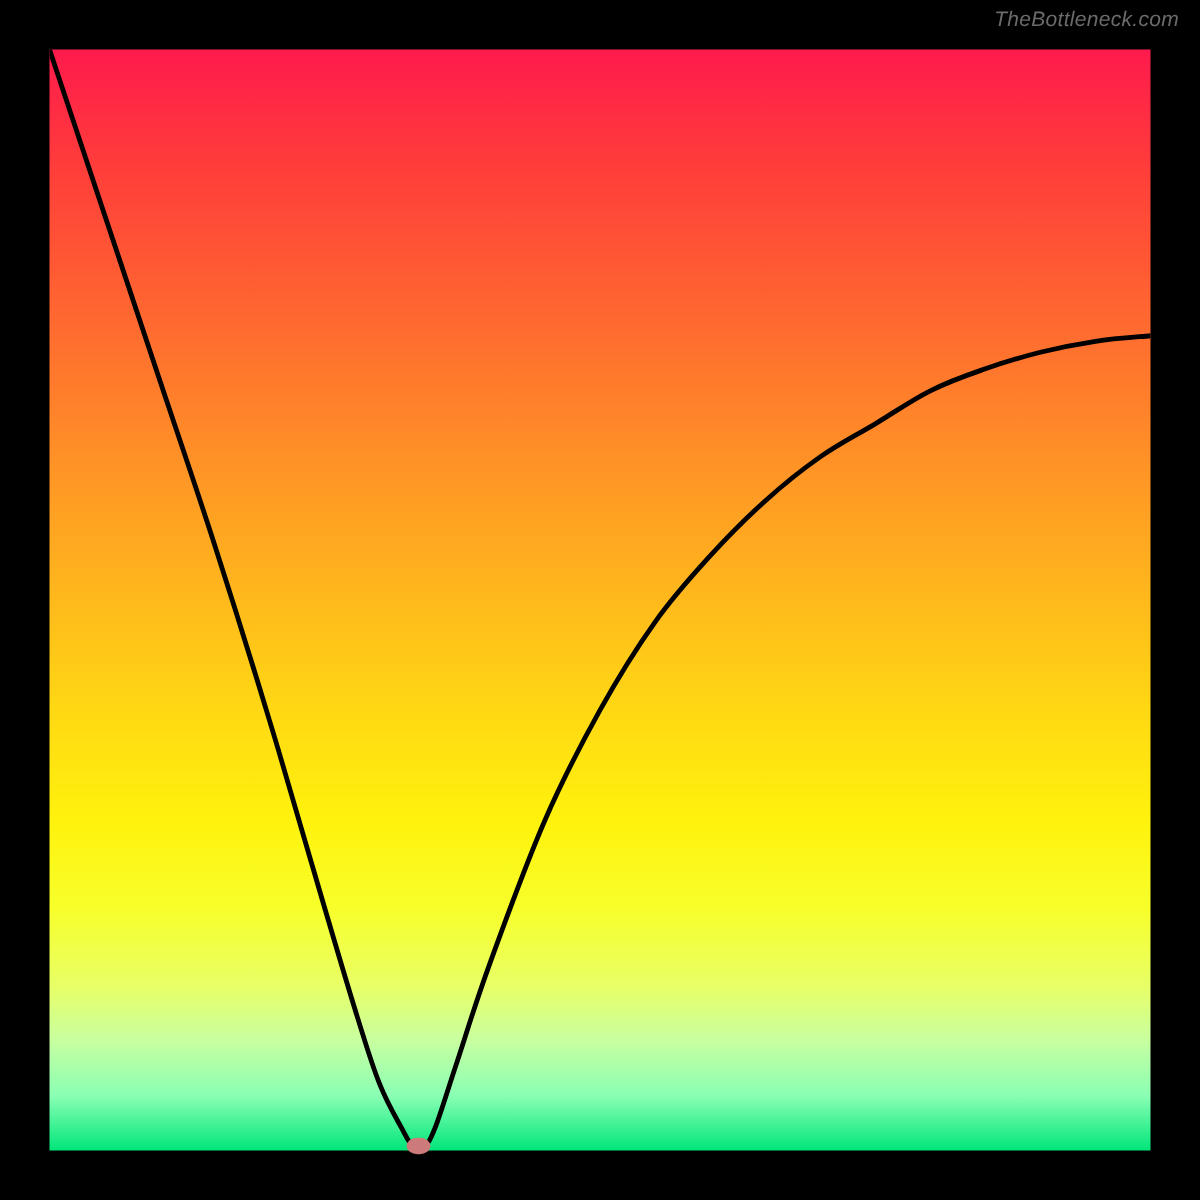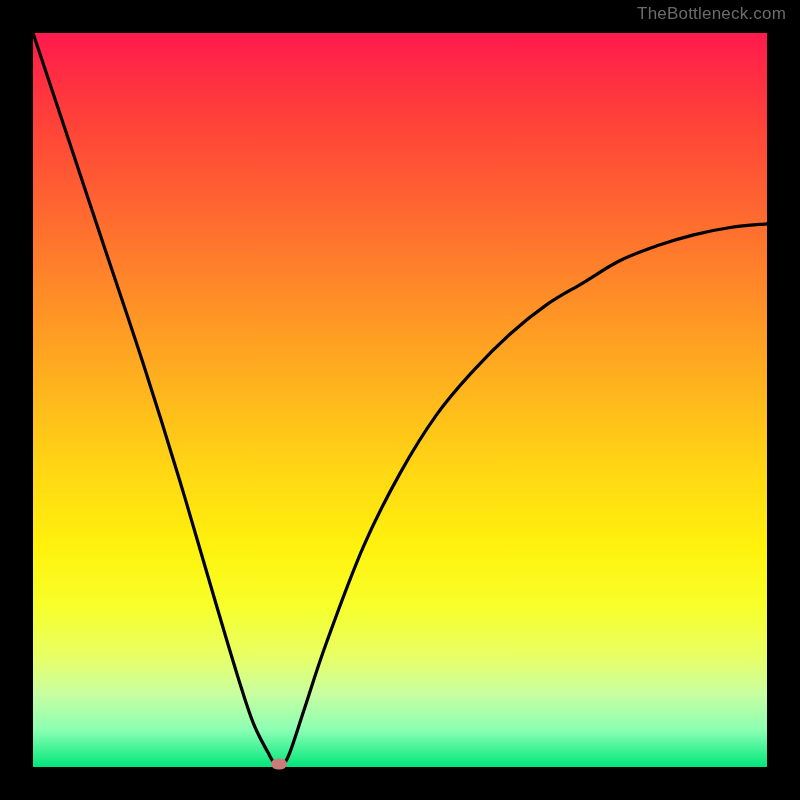--- a/index.html
+++ b/index.html
@@ -53,24 +53,25 @@
     height: 11px;
     background: #cc7a7a;
     border-radius: 50% / 55%;
     transform: translate(-50%, -50%);
   }
   .watermark {
     position: absolute;
     top: 4px;
     right: 14px;
     color: #6b6b6b;
-    font-size: 17px;
+    font-size: 14px;
     font-weight: 500;
     letter-spacing: 0.2px;
     user-select: none;
+    font-style: italic;
   }
 </style>
 </head>
 <body>
 
 <div class="frame">
   <div class="watermark">TheBottleneck.com</div>
 
   <div class="plot-area">
     <svg class="curve" viewBox="0 0 734 734" preserveAspectRatio="none">

